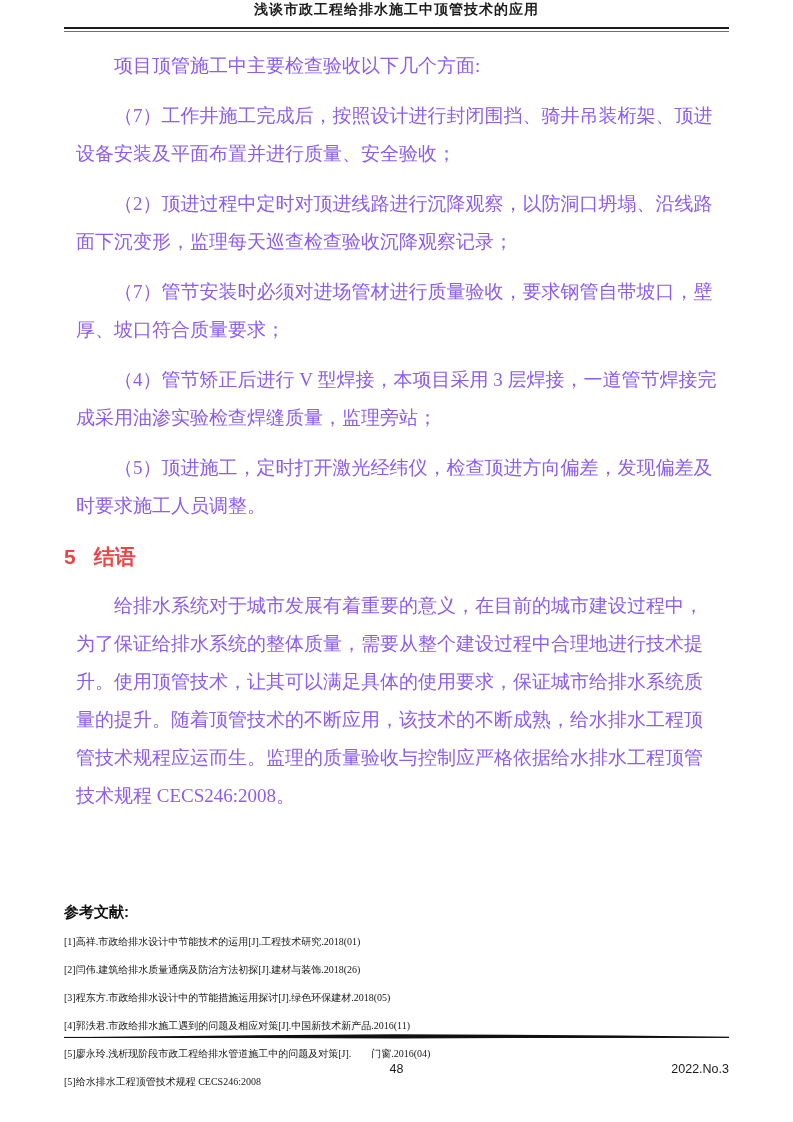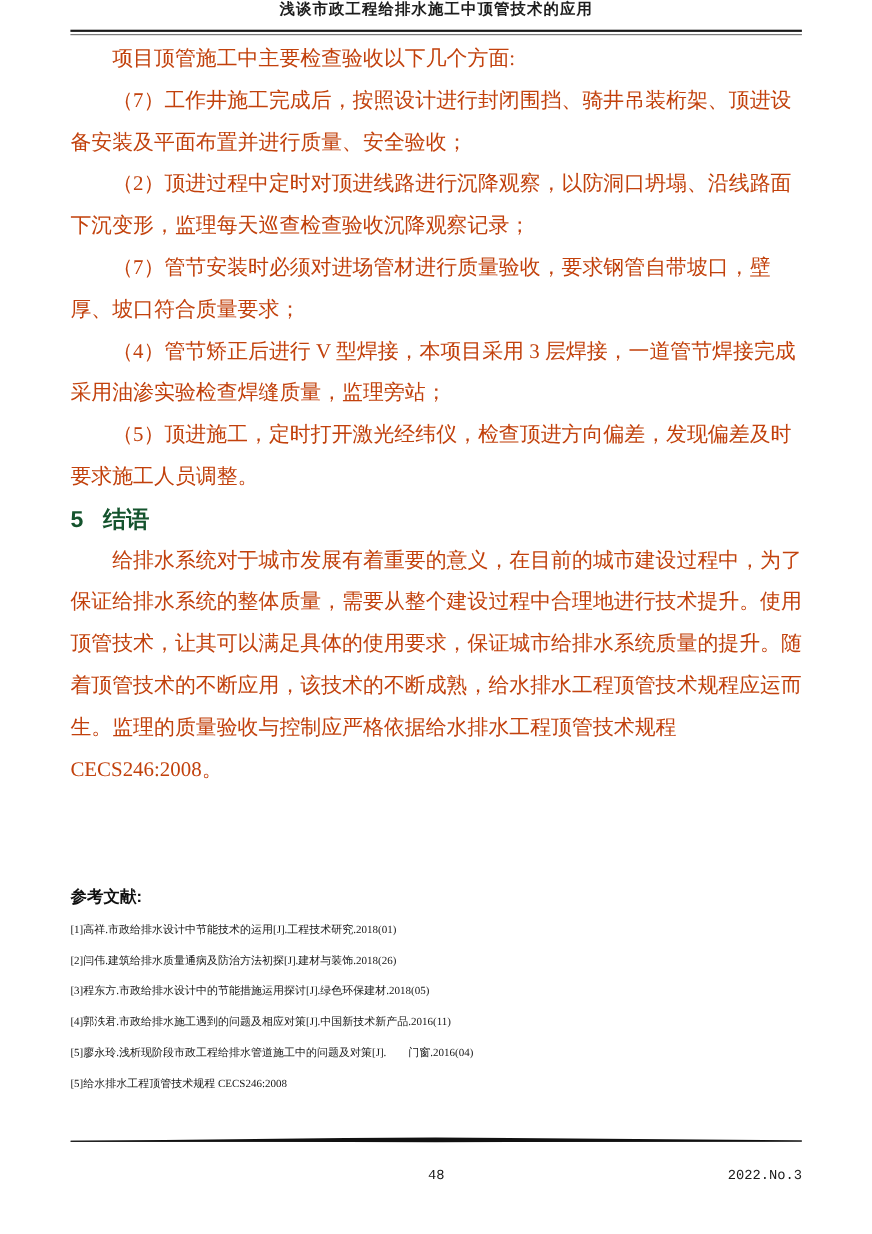--- a/index.html
+++ b/index.html
@@ -31,35 +31,35 @@
     margin-top: 7px;
     height: 2px;
     border-top: 2px solid #1a1a1a;
     border-bottom: 1px solid #6e6e6e;
   }
   .content {
     margin: 0 64px;
     padding-top: 3px;
   }
   .body-par {
-    margin: 0;
+    margin: 12px;
     font-size: 19px;
     line-height: 38px;
     text-indent: 2em;
     text-align: left;
-    color: #c2410c;
+    color: #8b5cf6;
   }
   .section-heading {
     margin: 0;
     padding: 3px 0 2px 0;
     font-family: "Liberation Sans", "DejaVu Sans", sans-serif;
     font-size: 21px;
     font-weight: bold;
     line-height: 33px;
-    color: #14532d;
+    color: #ef4444;
   }
   .section-heading .sec-num {
     display: inline-block;
     margin-right: 18px;
   }
   .references {
     margin-top: 84px;
   }
   .ref-heading {
     font-family: "Liberation Sans", "DejaVu Sans", sans-serif;
@@ -83,21 +83,21 @@
   }
   .footer-rule-svg {
     display: block;
     width: 100%;
     height: 7px;
   }
   .footer-row {
     position: relative;
     height: 20px;
     margin-top: 20px;
-    font-family: Liberation Mono, monospace;
+    font-family: Liberation Sans, sans-serif;
     font-size: 12.5px;
     color: #1a1a1a;
   }
   .footer-page-num {
     position: absolute;
     left: 0;
     right: 0;
     text-align: center;
     top: 2px;
   }

